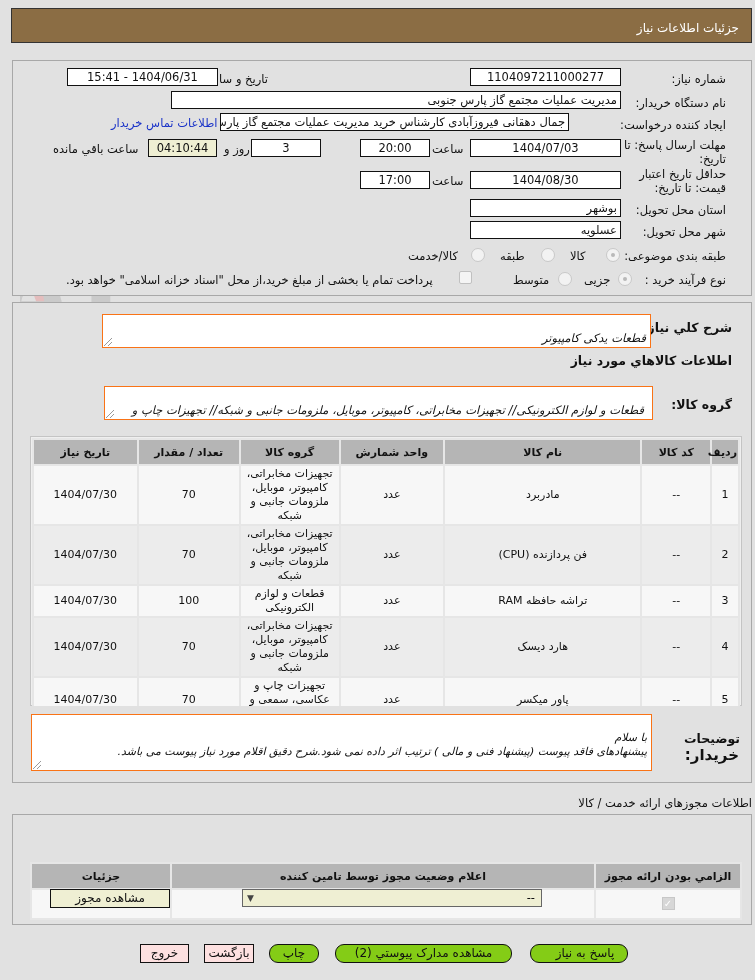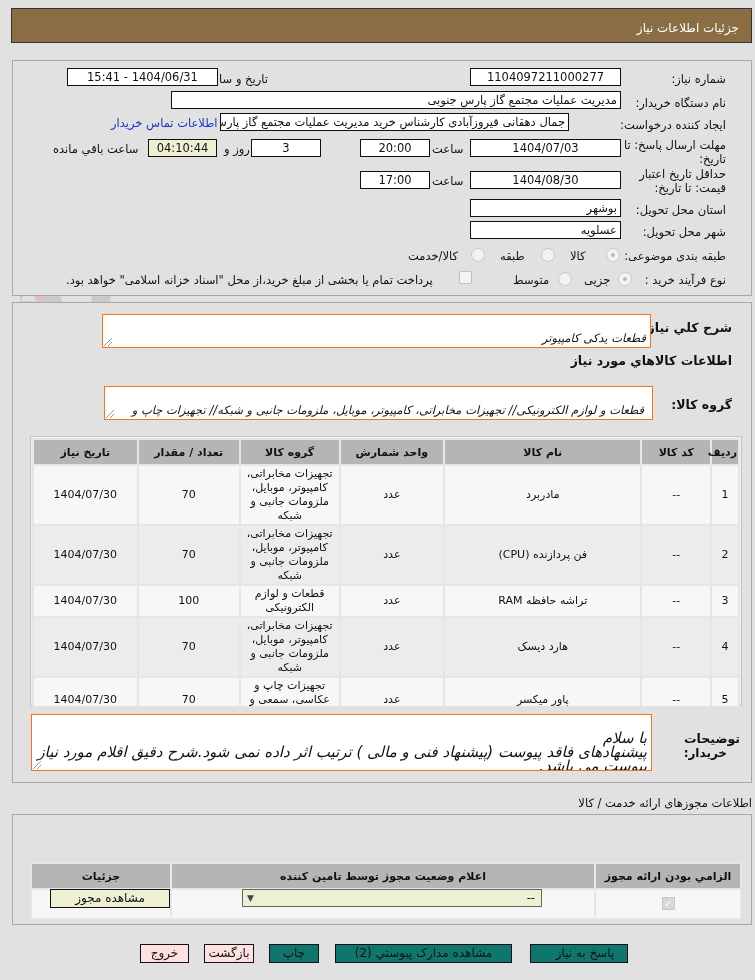--- a/index.html
+++ b/index.html
@@ -59,21 +59,21 @@
   }
   table.grid td {
     border: 2px solid #e6e6e6; text-align: center; font-size: 11px; line-height: 14px; padding: 1px 2px;
   }
   table.grid tr.odd td { background: #f7f7f7; }
   table.grid tr.even td { background: #ececec; }
   .btn {
     position: absolute; height: 19px; border: 1px solid #111; text-align: center;
     line-height: 17px; font-size: 12px; cursor: pointer; white-space: nowrap;
   }
-  .btn.green { background: #0f766e; }
+  .btn.green { background: #84cc16; border-radius: 9px; }
   .btn.red { background: #fde0e0; }
   .btn.yellow { background: #efefd3; }
   .select {
     position: absolute; height: 18px; border: 1px solid #666; background: #efefd3;
     line-height: 16px; padding-right: 6px;
   }
   .select .arrow { position: absolute; left: 4px; top: 0; font-size: 9px; color: #444; }
 </style>
 </head>
 <body>
@@ -221,22 +221,22 @@
       <td>عدد</td>
       <td>تجهیزات چاپ و عکاسی، سمعی و بصری</td>
       <td>70</td>
       <td>1404/07/30</td>
     </tr>
   </tbody>
 </table>
 
 <div class="panel" style="left:12px; top:706px; width:740px; height:77px; border-top:none;"></div>
 <span class="lbl bold" style="right:15px; top:731px; font-size:12.5px;">توضیحات</span>
-<span class="lbl bold" style="right:28px; top:746px; font-size:12px;">خریدار:</span>
-<div class="textarea" style="left:31px; top:714px; width:621px; height:57px; font-size:15px; line-height:14px;">
+<span class="lbl bold" style="right:16px; top:746px; font-size:15px;">خریدار:</span>
+<div class="textarea" style="left:31px; top:714px; width:621px; height:57px; font-size:11px; line-height:14px;">
   <div>با سلام</div>
   <div>پیشنهادهای فاقد پیوست (پیشنهاد فنی و مالی ) ترتیب اثر داده نمی شود.شرح دقیق اقلام مورد نیاز پیوست می باشد.</div>
   <span class="grip"></span>
 </div>
 
 <span class="lbl" style="right:3px; top:796px;">اطلاعات مجوزهای ارائه خدمت / کالا</span>
 <div class="panel" style="left:12px; top:814px; width:740px; height:111px;"></div>
 <table class="grid" style="left:30px; top:862px; width:710px;">
   <colgroup>
     <col style="width:146px">

